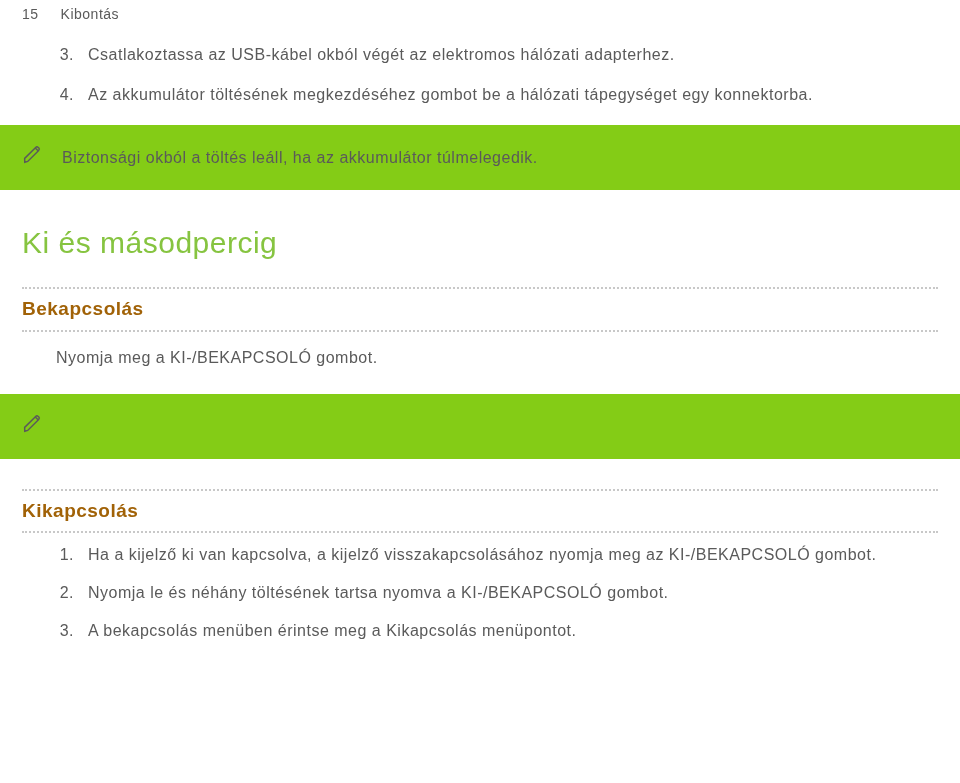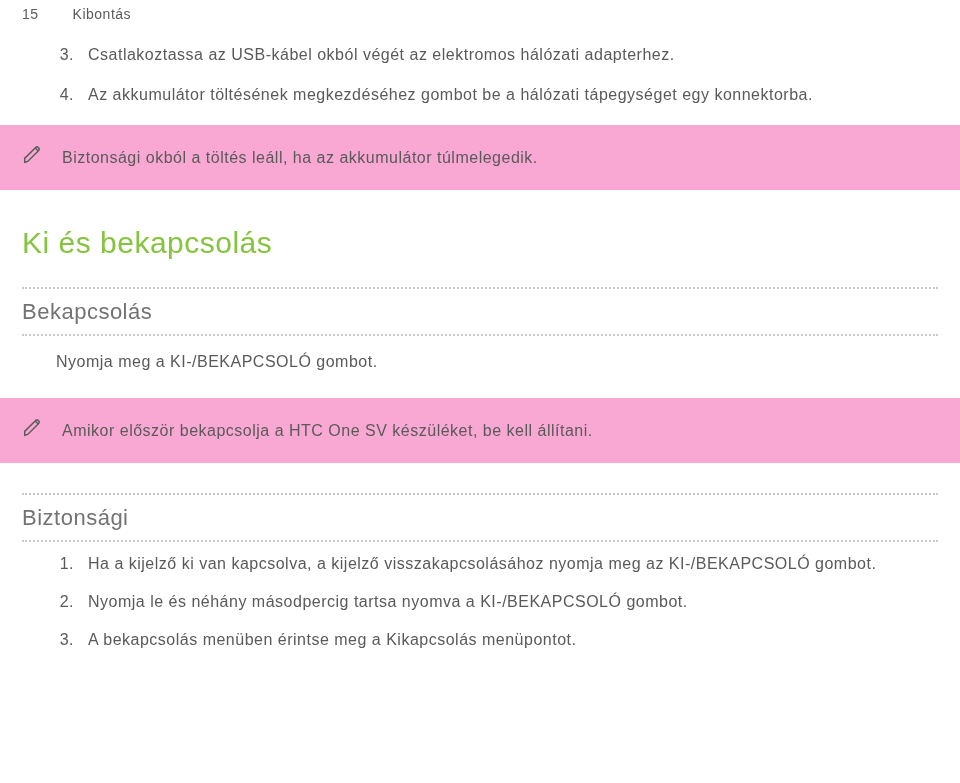--- a/index.html
+++ b/index.html
@@ -8,48 +8,48 @@
     height: 783px;
     background: #fff;
     font-family: "Helvetica Neue", Arial, sans-serif;
     color: #5a5a5a;
     font-size: 16px;
     line-height: 1.5;
     letter-spacing: 0.5px;
   }
   .header {
     display: flex;
-    gap: 34px;
+    gap: 22px;
     padding: 4px 22px 18px 22px;
     color: #5a5a5a;
     font-size: 14px;
   }
   .content { padding: 0 22px 0 56px; }
   .ol-item { display: flex; gap: 14px; margin-bottom: 16px; }
   .ol-num { min-width: 18px; text-align: right; }
   .ol-p { flex: 1; }
   .notebox {
-    background: #f9a8d4;
+    background: #84cc16;
     margin: 18px 0 30px 0;
     padding: 18px 22px 18px 22px;
     display: flex;
     align-items: center;
     gap: 18px;
   }
   .pen-icon { flex: 0 0 auto; }
   h2 {
     font-weight: 300;
     font-size: 30px;
     color: #86c440;
     padding: 0 22px 22px 22px;
   }
   h3 {
-    font-weight: 400;
-    font-size: 22px;
-    color: #737373;
+    font-weight: 700;
+    font-size: 19px;
+    color: #a16207;
     margin: 0 22px;
     border-top: 2px dotted #c8c8c8;
     border-bottom: 2px dotted #c8c8c8;
     padding: 6px 0;
   }
   .body-p { padding: 14px 22px 6px 56px; }
   .ol2 { padding: 10px 22px 0 56px; }
   .ol2 .ol-item { margin-bottom: 14px; }
 </style>
 </head>
@@ -74,43 +74,42 @@
 <div class="notebox">
   <span class="pen-icon">
     <svg width="22" height="22" viewBox="0 0 24 24" fill="none" stroke="#5a5a5a" stroke-width="1.6">
       <path d="M3 21l3.2-.9 12-12a2 2 0 0 0 0-2.8l-.5-.5a2 2 0 0 0-2.8 0l-12 12L3 21z"></path>
       <path d="M14.5 5.5l3 3"></path>
     </svg>
   </span>
   <div>Biztonsági okból a töltés leáll, ha az akkumulátor túlmelegedik.</div>
 </div>
 
-<h2>Ki és bekapcsolás</h2>
+<h2>Ki és másodpercig</h2>
 
 <h3>Bekapcsolás</h3>
 <div class="body-p">Nyomja meg a KI-/BEKAPCSOLÓ gombot.</div>
 
 <div class="notebox">
   <span class="pen-icon">
     <svg width="22" height="22" viewBox="0 0 24 24" fill="none" stroke="#5a5a5a" stroke-width="1.6">
       <path d="M3 21l3.2-.9 12-12a2 2 0 0 0 0-2.8l-.5-.5a2 2 0 0 0-2.8 0l-12 12L3 21z"></path>
       <path d="M14.5 5.5l3 3"></path>
     </svg>
   </span>
-  <div>Amikor először bekapcsolja a HTC One SV készüléket, be kell állítani.</div>
 </div>
 
-<h3>Biztonsági</h3>
+<h3>Kikapcsolás</h3>
 
 <div class="ol2">
   <div class="ol-item">
     <div class="ol-num">1.</div>
     <div class="ol-p">Ha a kijelző ki van kapcsolva, a kijelző visszakapcsolásához nyomja meg az KI-/BEKAPCSOLÓ gombot.</div>
   </div>
   <div class="ol-item">
     <div class="ol-num">2.</div>
-    <div class="ol-p">Nyomja le és néhány másodpercig tartsa nyomva a KI-/BEKAPCSOLÓ gombot.</div>
+    <div class="ol-p">Nyomja le és néhány töltésének tartsa nyomva a KI-/BEKAPCSOLÓ gombot.</div>
   </div>
   <div class="ol-item">
     <div class="ol-num">3.</div>
     <div class="ol-p">A bekapcsolás menüben érintse meg a Kikapcsolás menüpontot.</div>
   </div>
 </div>
 
 </body></html>

